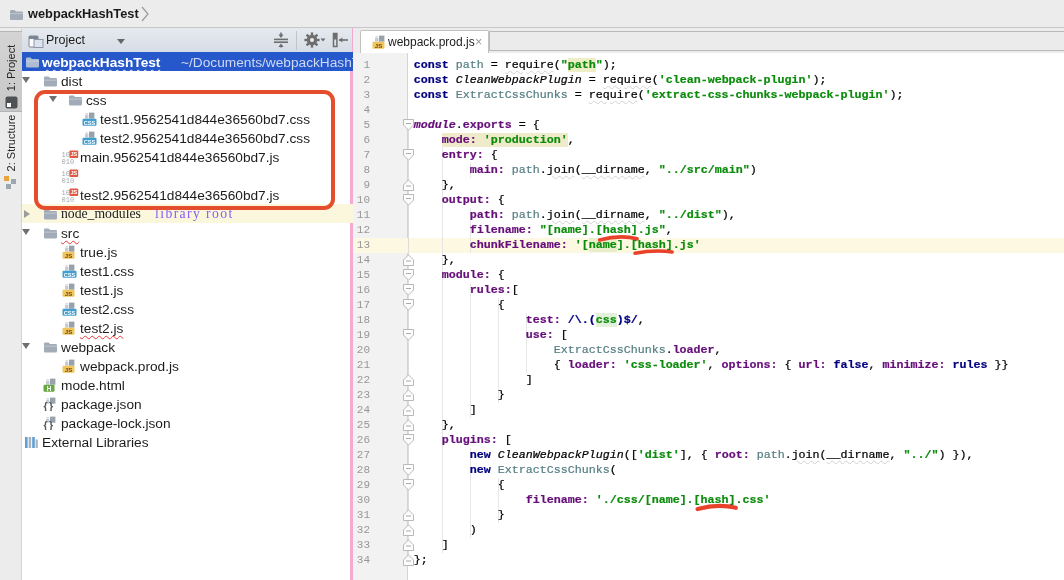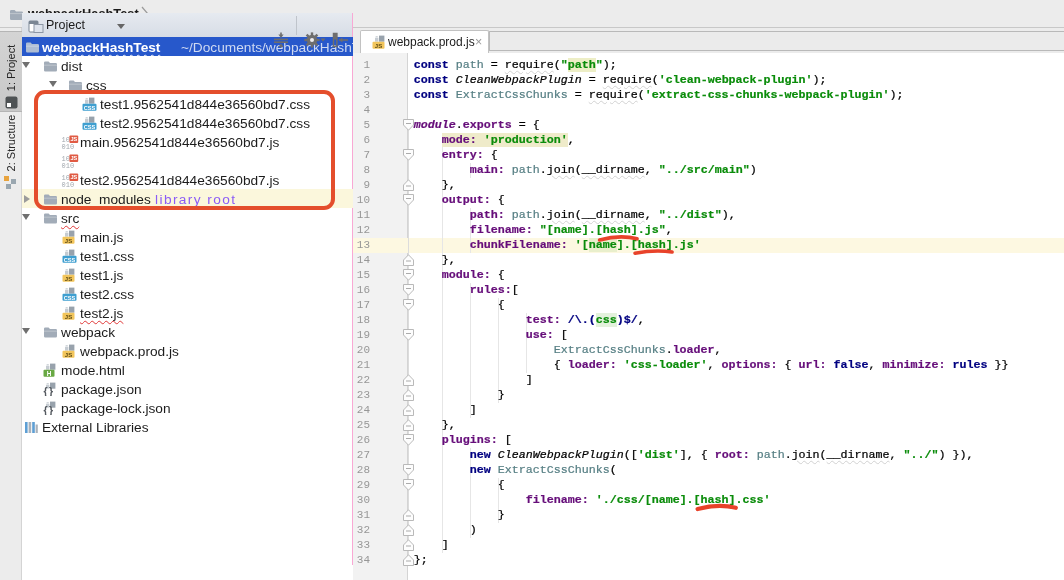--- a/index.html
+++ b/index.html
@@ -8,21 +8,21 @@
 
 #topbar { position:absolute; left:0; top:0; width:1064px; height:28px; background:#ececec; border-bottom:1px solid #c8c8c8; }
 #topbar .name { position:absolute; left:28px; top:6px; font-size:12.8px; font-weight:bold; color:#1b1b1b; }
 
 
 #strip { position:absolute; left:0; top:28px; width:22px; height:552px; background:#ececec; border-right:1px solid #d4d4d4; }
 #strip .active { position:absolute; left:0; top:3px; width:22px; height:81px; background:linear-gradient(#d4d4d4,#c8c8c8); border-top:1px solid #b5b5b5; border-bottom:1px solid #b5b5b5; }
 .vtxt { position:absolute; white-space:nowrap; font-size:11px; color:#262626; transform:translate(-50%,-50%) rotate(-90deg); left:11px; }
 
 
-#panel { position:absolute; left:22px; top:13px; width:331px; height:552px; background:#fff; border-right:1px solid #f9a8d4; }
+#panel { position:absolute; left:22px; top:28px; width:331px; height:552px; background:#fff; border-right:3px solid #f9a8d4; }
 #phead { position:absolute; left:0; top:0; width:330px; height:25px; background:linear-gradient(#e6eaf0,#d6dce5); }
 #phead .pt { position:absolute; left:24px; top:5px; font-size:12.5px; color:#1b1b1b; }
 #phead .arr { position:absolute; left:95px; top:11px; width:0; height:0; border:4px solid transparent; border-top:5px solid #666; }
 #phead .sep { position:absolute; left:274px; top:3px; width:1px; height:19px; background:#bfc4cb; }
 
 .trow { position:absolute; left:0; width:331px; height:19px; font-size:13.7px; color:#1c1c1c; }
 .trow .ab { position:absolute; top:50%; transform:translateY(-50%); white-space:nowrap; }
 .trow svg.ti { display:block; }
 .trow.sel { background:#2758cb; color:#fff; }
 .rootname { color:#fff; }
@@ -182,21 +182,21 @@
         <span class="ab" style="left:39px">
           <svg class="ti" width="18" height="14" viewBox="0 0 18 14">
             <text x="0.5" y="6.8" font-family="Liberation Mono" font-size="7" fill="#a2a8ae">10</text>
             <text x="0.5" y="13.6" font-family="Liberation Mono" font-size="7" fill="#a2a8ae">010</text>
             <rect x="8.4" y="0.5" width="8.8" height="7.4" rx="1" fill="#e05a43"></rect>
             <text x="12.8" y="6.4" font-family="Liberation Sans" font-size="5.6" font-weight="bold" fill="#fff" text-anchor="middle">JS</text>
           </svg>
         </span>
         <span class="ab" style="left:58px">test2.9562541d844e36560bd7.js</span>
       </div>
-<div class="trow " style="top:176px;background:#fbf7dc;">
+<div class="trow " style="top:176px;background:#fbf7dc;font-family:Liberation Serif, serif;">
         <span class="ab" style="left:0px">
           <span class="trir"></span>
         </span>
         <span class="ab" style="left:21px">
           <svg class="ti" width="15" height="13" viewBox="0 0 15 13">
             <path d="M1 3.2 Q1 2 2.2 2 L5.6 2 L7 3.6 L12.8 3.6 Q14 3.6 14 4.8 L14 10.8 Q14 12 12.8 12 L2.2 12 Q1 12 1 10.8 Z" fill="#a2acb8"></path>
             <rect x="1" y="5.2" width="13" height="0.9" fill="rgba(255,255,255,0.35)"></rect>
           </svg>
         </span>
         <span class="ab" style="left:39px">node_modules</span>
@@ -217,21 +217,21 @@
 <div class="trow " style="top:214px;">
         <span class="ab" style="left:40px">
           <svg class="ti" width="16" height="14" viewBox="0 0 16 14">
             <rect x="3" y="2.8" width="3.4" height="3.9" fill="#c6ccd2"></rect>
             <rect x="7" y="0.6" width="5.4" height="6.1" fill="#98a2ac"></rect>
             <rect x="3.6" y="1.2" width="2.2" height="1.2" fill="#c6ccd2"></rect>
             <rect x="0.5" y="6.8" width="12" height="7" rx="1" fill="#f2c55c"></rect>
             <text x="6.5" y="12.6" font-family="Liberation Sans" font-size="6" font-weight="bold" fill="#5f4d15" text-anchor="middle">JS</text>
           </svg>
         </span>
-        <span class="ab" style="left:58px">main.js</span>
+        <span class="ab" style="left:58px">true.js</span>
       </div>
 <div class="trow " style="top:233px;">
         <span class="ab" style="left:40px">
           <svg class="ti" width="16" height="14" viewBox="0 0 16 14">
             <rect x="3" y="2.8" width="3.4" height="3.9" fill="#c6ccd2"></rect>
             <rect x="7" y="0.6" width="5.4" height="6.1" fill="#98a2ac"></rect>
             <rect x="3.6" y="1.2" width="2.2" height="1.2" fill="#c6ccd2"></rect>
             <rect x="0.5" y="6.8" width="14" height="7" rx="1" fill="#3f9fd0"></rect>
             <text x="7.5" y="12.6" font-family="Liberation Sans" font-size="5.6" font-weight="bold" fill="#fff" text-anchor="middle">CSS</text>
           </svg>

